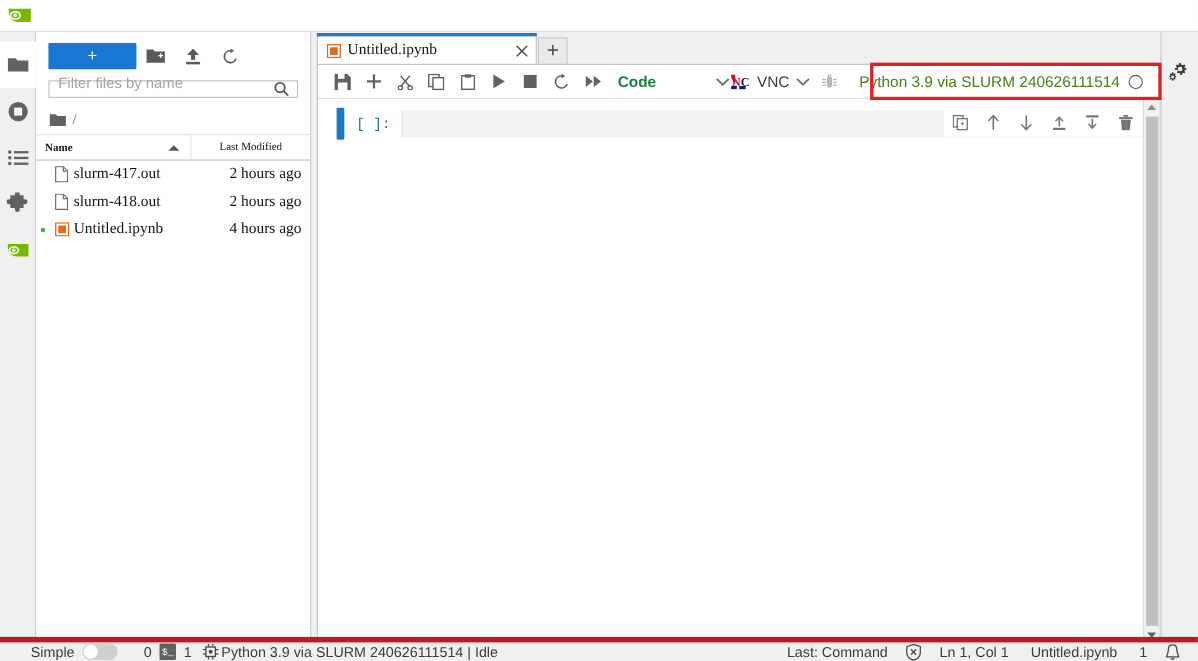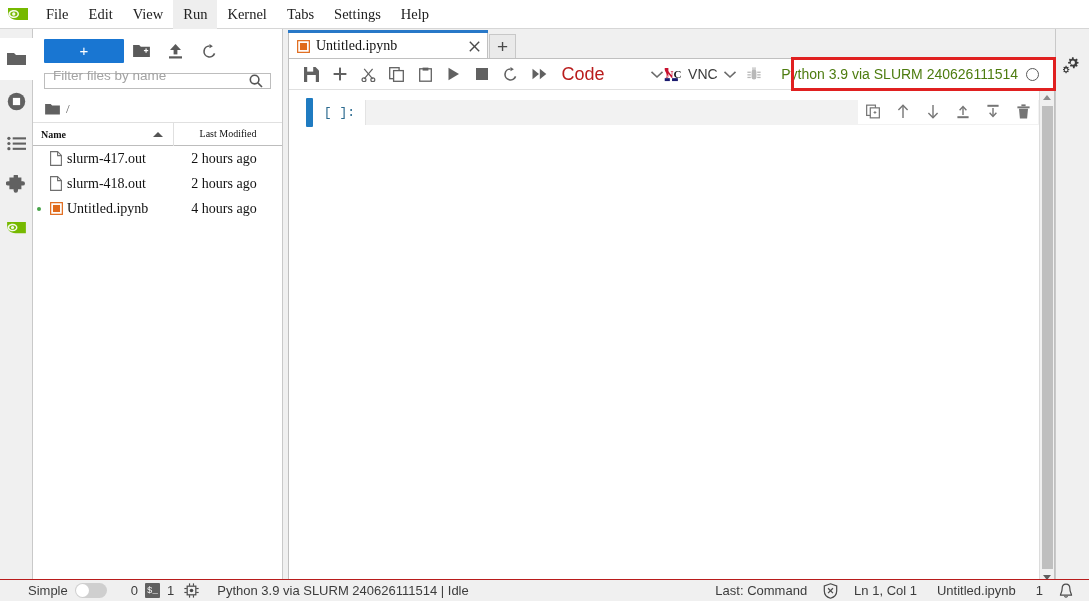--- a/index.html
+++ b/index.html
@@ -113,21 +113,21 @@
 
   .fb-row {
     display: flex; align-items: center; height: 25px;
     font-family: "Liberation Serif", serif; font-size: 14px; color: #111;
     cursor: pointer;
   }
   .fb-row .dotcell { width: 12px; display: flex; justify-content: center; align-items: center; }
   .running-dot { width: 4px; height: 4px; border-radius: 50%; background: #45a347; }
   .fb-row .fico { width: 22px; display: flex; justify-content: center; align-items: center; }
   .fb-row .fname { flex: 1; }
-  .fb-row .fmod { width: 108px; text-align: center; padding-right: 8px; }
+  .fb-row .fmod { width: 108px; text-align: right; padding-right: 8px; }
 
   
   .dock {
     position: absolute; left: 284px; top: 29px; width: 771px; height: 561px;
     background: #f0f0f0;
   }
   .tabbar {
     position: absolute; left: 4px; top: 3px; width: 767px; height: 27px;
     display: flex; align-items: flex-end;
   }
@@ -172,21 +172,21 @@
   }
   .nbt-btn {
     width: 30px; height: 28px; display: flex; align-items: center; justify-content: center;
     cursor: pointer;
   }
   .nbt-ico { fill: #616161; display: block; }
   .celltype {
     margin-left: 8px; width: 108px; height: 24px;
     display: flex; align-items: center; cursor: pointer;
   }
-  .celltype .ct-label { font-size: 18px; color: #b91c1c; flex: 1; }
+  .celltype .ct-label { font-size: 14px; color: #15803d; flex: 1; font-weight: bold; }
   .chev { fill: none; stroke: #6b6b6b; stroke-width: 1.6; }
   .nbt-spacer { flex: 1; }
   .vnc-group {
     display: flex; align-items: center; height: 28px; cursor: pointer; gap: 5px;
   }
   .vnc-logo { width: 19px; height: 15px; display: block; }
   .vnc-label { font-size: 14px; color: #3c3c3c; }
   .debug-btn {
     width: 30px; height: 28px; display: flex; align-items: center; justify-content: center;
     cursor: pointer; margin-left: 3px;
@@ -251,21 +251,21 @@
   
   .rightbar {
     position: absolute; right: 0; top: 29px; width: 34px; height: 561px;
     background: #f0f0f0; border-left: 1px solid #c9c9c9;
     display: flex; flex-direction: column; align-items: center; padding-top: 14px;
   }
 
   
   .statusbar {
     position: absolute; left: 0; bottom: 0; width: 1089px; height: 22px;
-    background: #f0f0f0; border-top: 1px solid #b91c1c;
+    background: #f0f0f0; border-top: 5px solid #b91c1c;
     display: flex; align-items: center;
     font-size: 13px; color: #3c3c3c;
   }
   .sb-left { display: flex; align-items: center; padding-left: 28px; gap: 0; }
   .sb-simple { font-size: 13px; color: #3c3c3c; margin-right: 7px; }
   .toggle {
     width: 32px; height: 15px; background: #cfcfcf; border-radius: 8px;
     position: relative; cursor: pointer; margin-right: 17px;
   }
   .toggle .knob {
@@ -273,21 +273,21 @@
     background: #fff; border-radius: 50%;
   }
   .sb-count { margin: 0 7px; font-size: 13px; }
   .term-ico {
     width: 15px; height: 15px; background: #616161; border-radius: 1px;
     display: flex; align-items: center; justify-content: center;
     font-family: "Liberation Mono", monospace; font-size: 9px; color: #fff;
     cursor: pointer;
   }
   .kern-ico-btn { width: 20px; display: flex; justify-content: center; cursor: pointer; }
-  .sb-kernel-text { margin-left: 16px; }
+  .sb-kernel-text { }
   .sb-right {
     margin-left: auto; display: flex; align-items: center;
     padding-right: 10px; gap: 0;
   }
   .sb-item { padding: 0 10px; cursor: pointer; white-space: nowrap; }
   .sb-item.static { cursor: default; }
   .sb-ico-item { padding: 0 6px; display: flex; align-items: center; cursor: pointer; }
 
   
   .annot-box {
@@ -301,30 +301,20 @@
 <div id="app">
 
   <div class="menubar">
     <div class="nv-logo-wrap">
       <svg class="nv-logo" viewBox="0 0 44 32">
         <path d="M2 4 L42 4 L42 28 L20 28 C8 28 2 20 2 12 Z" fill="#76b900"></path>
         <path d="M14 8 C6 8 3 13 3 16 C3 19 6 24 14 24 C20 24 24 20 24 16 C24 12 20 8 14 8 Z
                  M14 11 C19 11 21 13.5 21 16 C21 18.5 19 21 14 21 C9 21 6.5 18.5 6.5 16 C6.5 13.5 9 11 14 11 Z" fill="#ffffff" opacity="0.92"></path>
         <ellipse cx="13.5" cy="16" rx="3.4" ry="3.4" fill="#ffffff" opacity="0.92"></ellipse>
       </svg>
-    </div>
-    <div class="menu-items">
-      <div class="menu-item">File</div>
-      <div class="menu-item">Edit</div>
-      <div class="menu-item">View</div>
-      <div class="menu-item active">Run</div>
-      <div class="menu-item">Kernel</div>
-      <div class="menu-item">Tabs</div>
-      <div class="menu-item">Settings</div>
-      <div class="menu-item">Help</div>
     </div>
   </div>
 
   <div class="activitybar">
     <div class="act-btn selected">
       <svg class="act-ico" width="19" height="16" viewBox="0 0 19 16">
         <path d="M0 2 h7 l2 2 h10 v10 H0 Z"></path>
       </svg>
     </div>
     <div class="act-btn">

